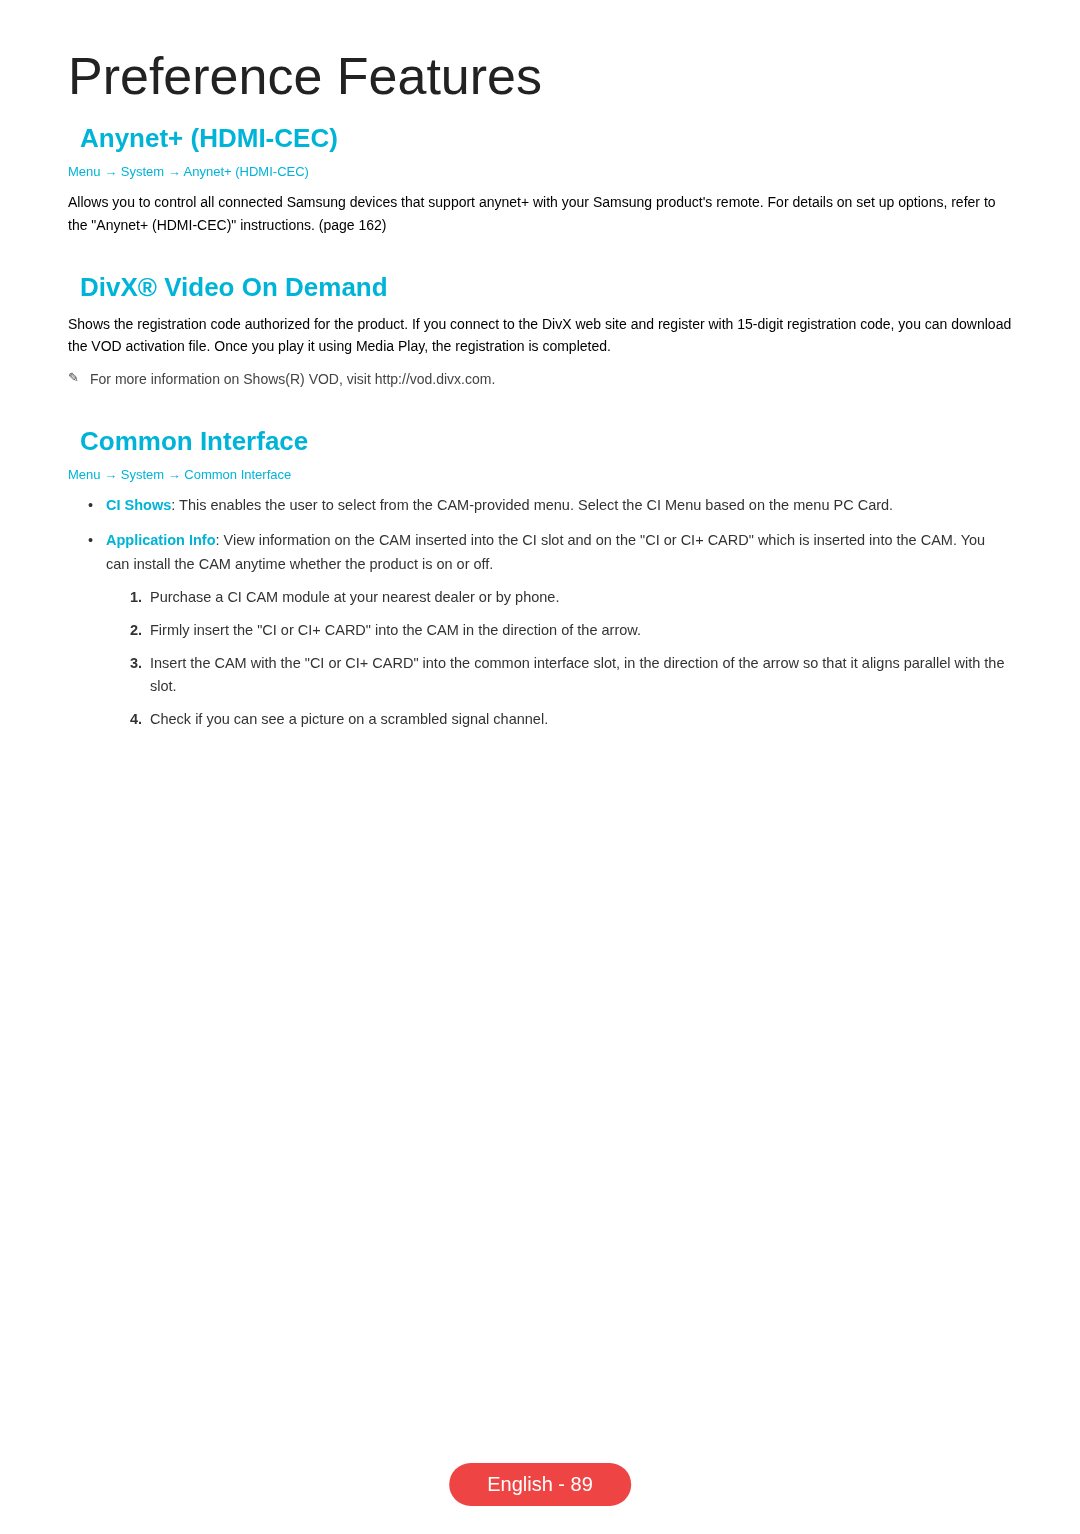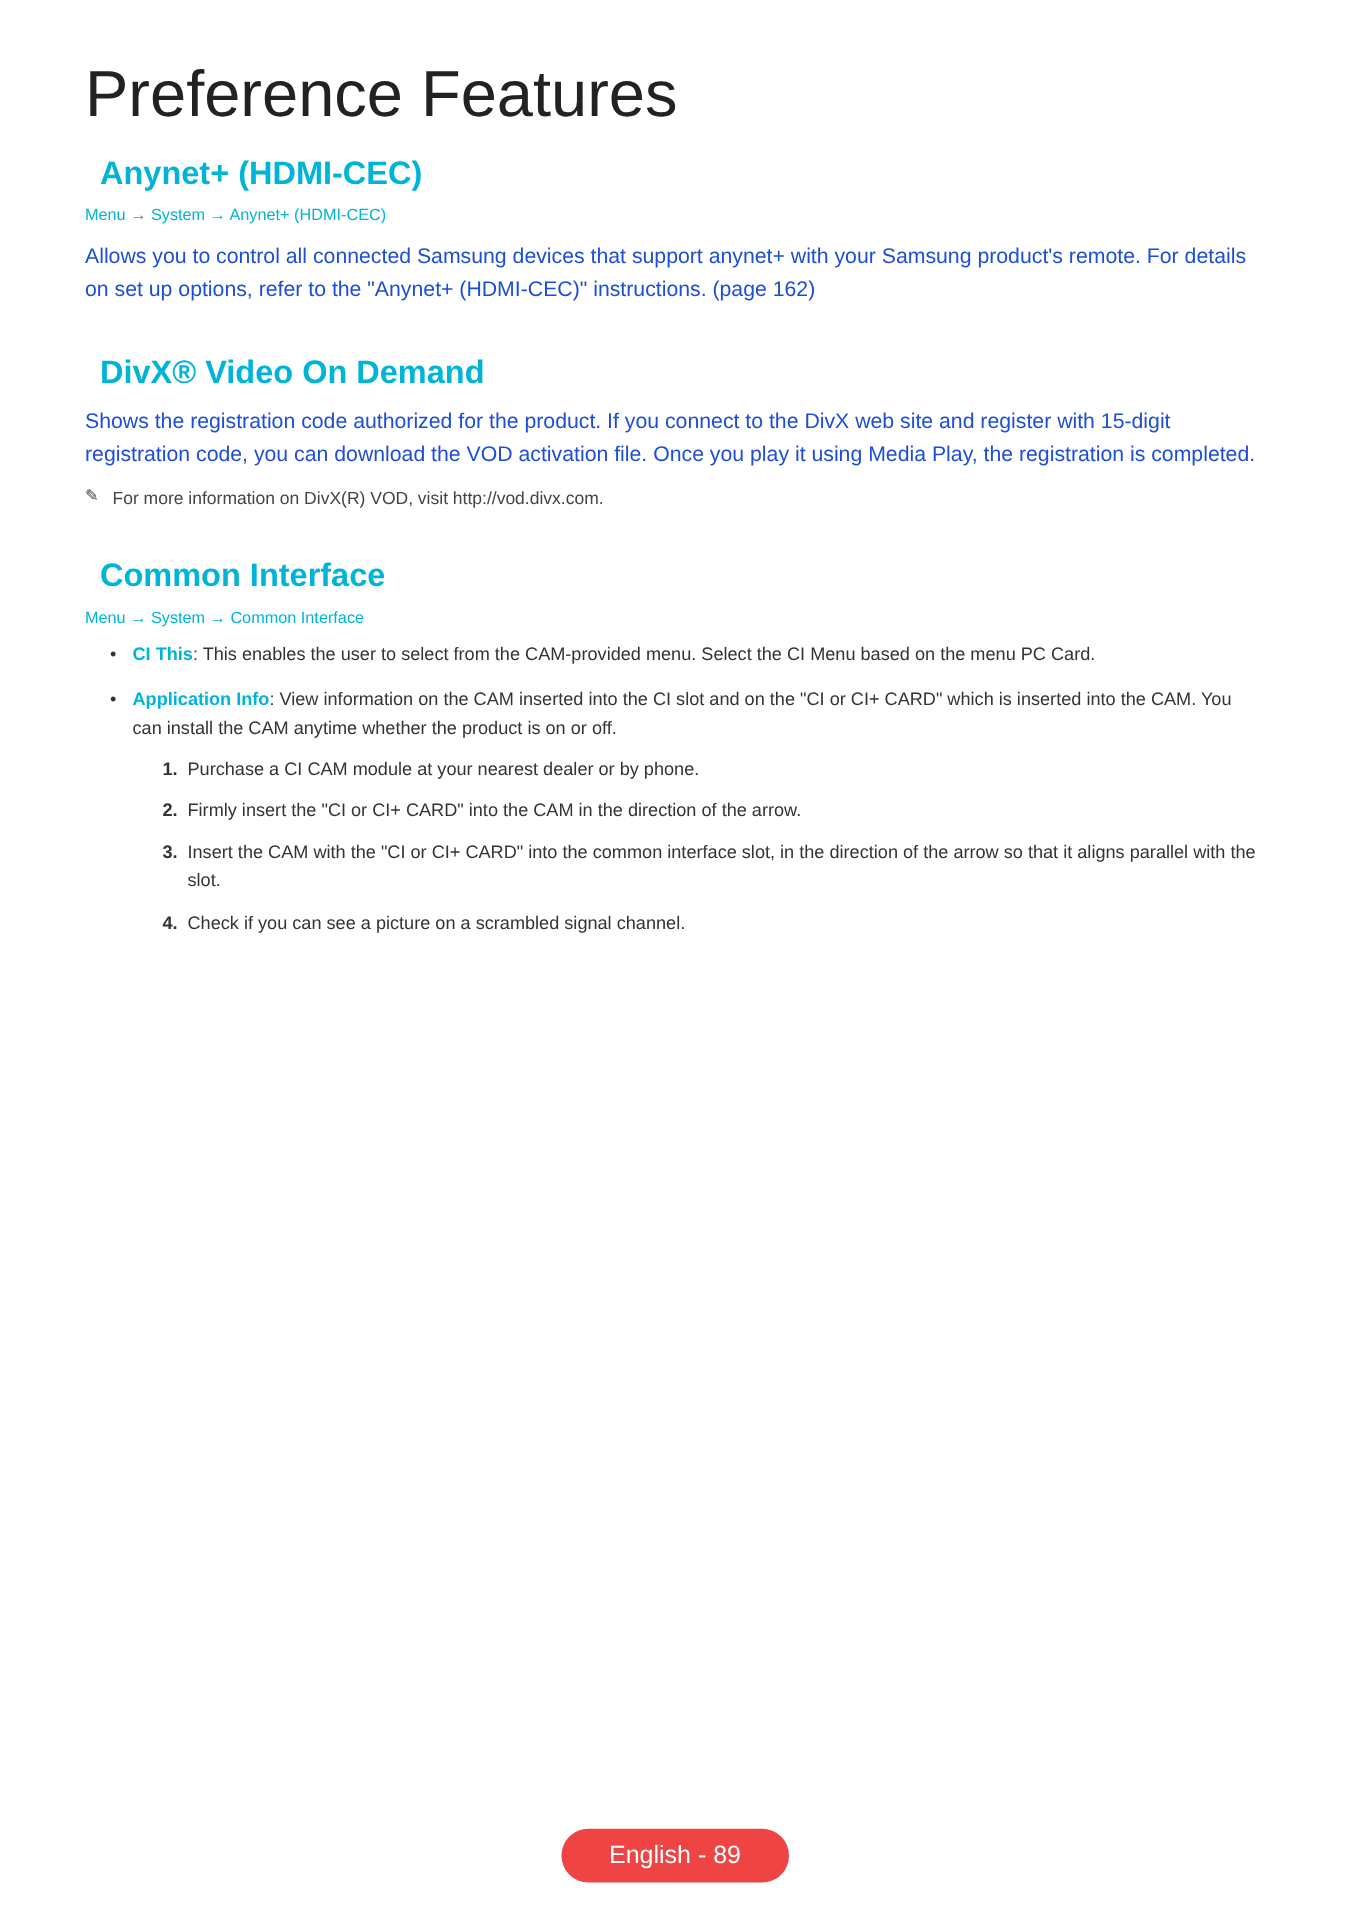--- a/index.html
+++ b/index.html
@@ -38,22 +38,22 @@
       margin-left: 12px;
     }
 
     .breadcrumb {
       font-size: 13px;
       color: #00b4d8;
       margin-bottom: 12px;
     }
 
     .body-text {
-      font-size: 17px;
-      color: #1d4ed8;
+      font-size: 14px;
+      color: #000000;
       line-height: 1.6;
       margin-bottom: 10px;
     }
 
     .note-text {
       font-size: 14px;
       color: #444444;
       line-height: 1.6;
       margin-top: 10px;
       padding-left: 22px;
@@ -147,31 +147,31 @@
 
   <div class="section section-divider">
     <h2 class="section-heading">Anynet+ (HDMI-CEC)</h2>
     <p class="breadcrumb">Menu → System → Anynet+ (HDMI-CEC)</p>
     <p class="body-text">Allows you to control all connected Samsung devices that support anynet+ with your Samsung product's remote. For details on set up options, refer to the "Anynet+ (HDMI-CEC)" instructions. (page 162)</p>
   </div>
 
   <div class="section section-divider">
     <h2 class="section-heading">DivX® Video On Demand</h2>
     <p class="body-text">Shows the registration code authorized for the product. If you connect to the DivX web site and register with 15-digit registration code, you can download the VOD activation file. Once you play it using Media Play, the registration is completed.</p>
-    <p class="note-text">For more information on DivX(R) VOD, visit http://vod.divx.com.</p>
+    <p class="note-text">For more information on Shows(R) VOD, visit http://vod.divx.com.</p>
   </div>
 
   <div class="section">
     <h2 class="section-heading">Common Interface</h2>
     <p class="breadcrumb">Menu → System → Common Interface</p>
 
     <ul class="bullet-list">
 
       <li>
-        <span class="term">CI This</span><span>: This enables the user to select from the CAM-provided menu. Select the CI Menu based on the menu PC Card.</span>
+        <span class="term">CI Shows</span><span>: This enables the user to select from the CAM-provided menu. Select the CI Menu based on the menu PC Card.</span>
       </li>
 
       <li>
         <span class="term">Application Info</span><span>: View information on the CAM inserted into the CI slot and on the "CI or CI+ CARD" which is inserted into the CAM. You can install the CAM anytime whether the product is on or off.</span>
 
         <ol class="ordered-sub-list">
           <li>
             <span class="num">1.</span>
             <span>Purchase a CI CAM module at your nearest dealer or by phone.</span>
           </li>

